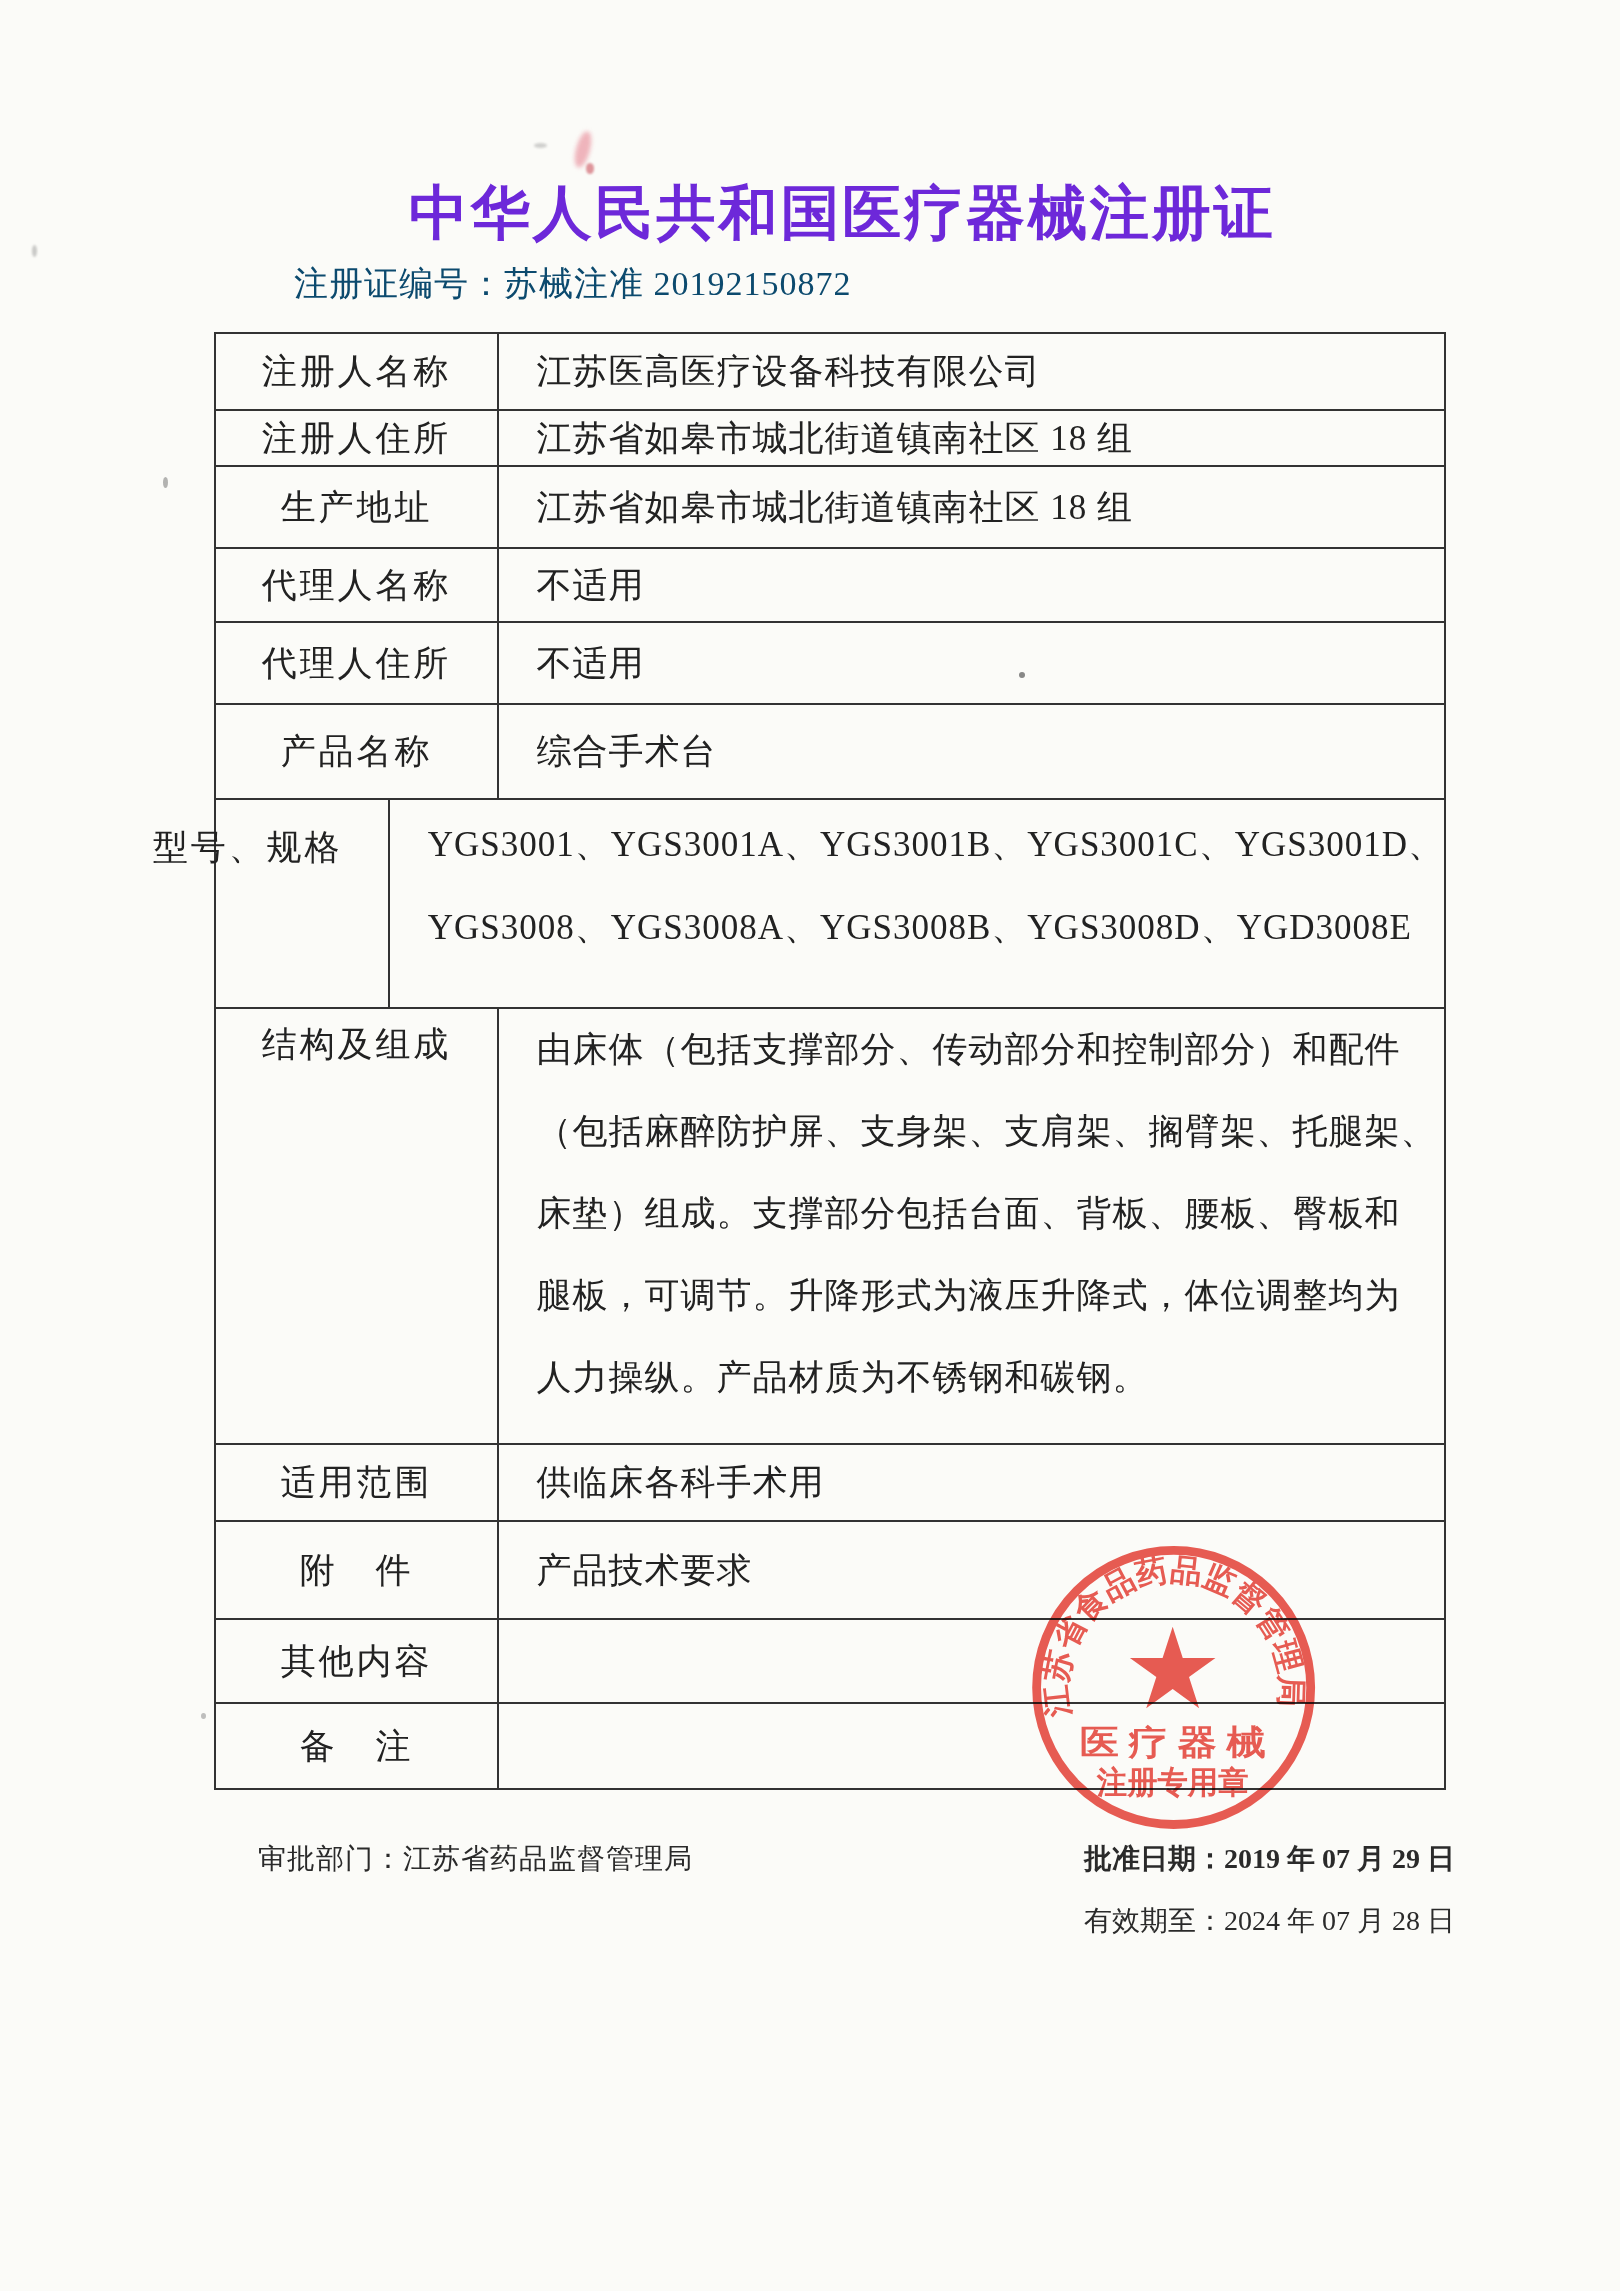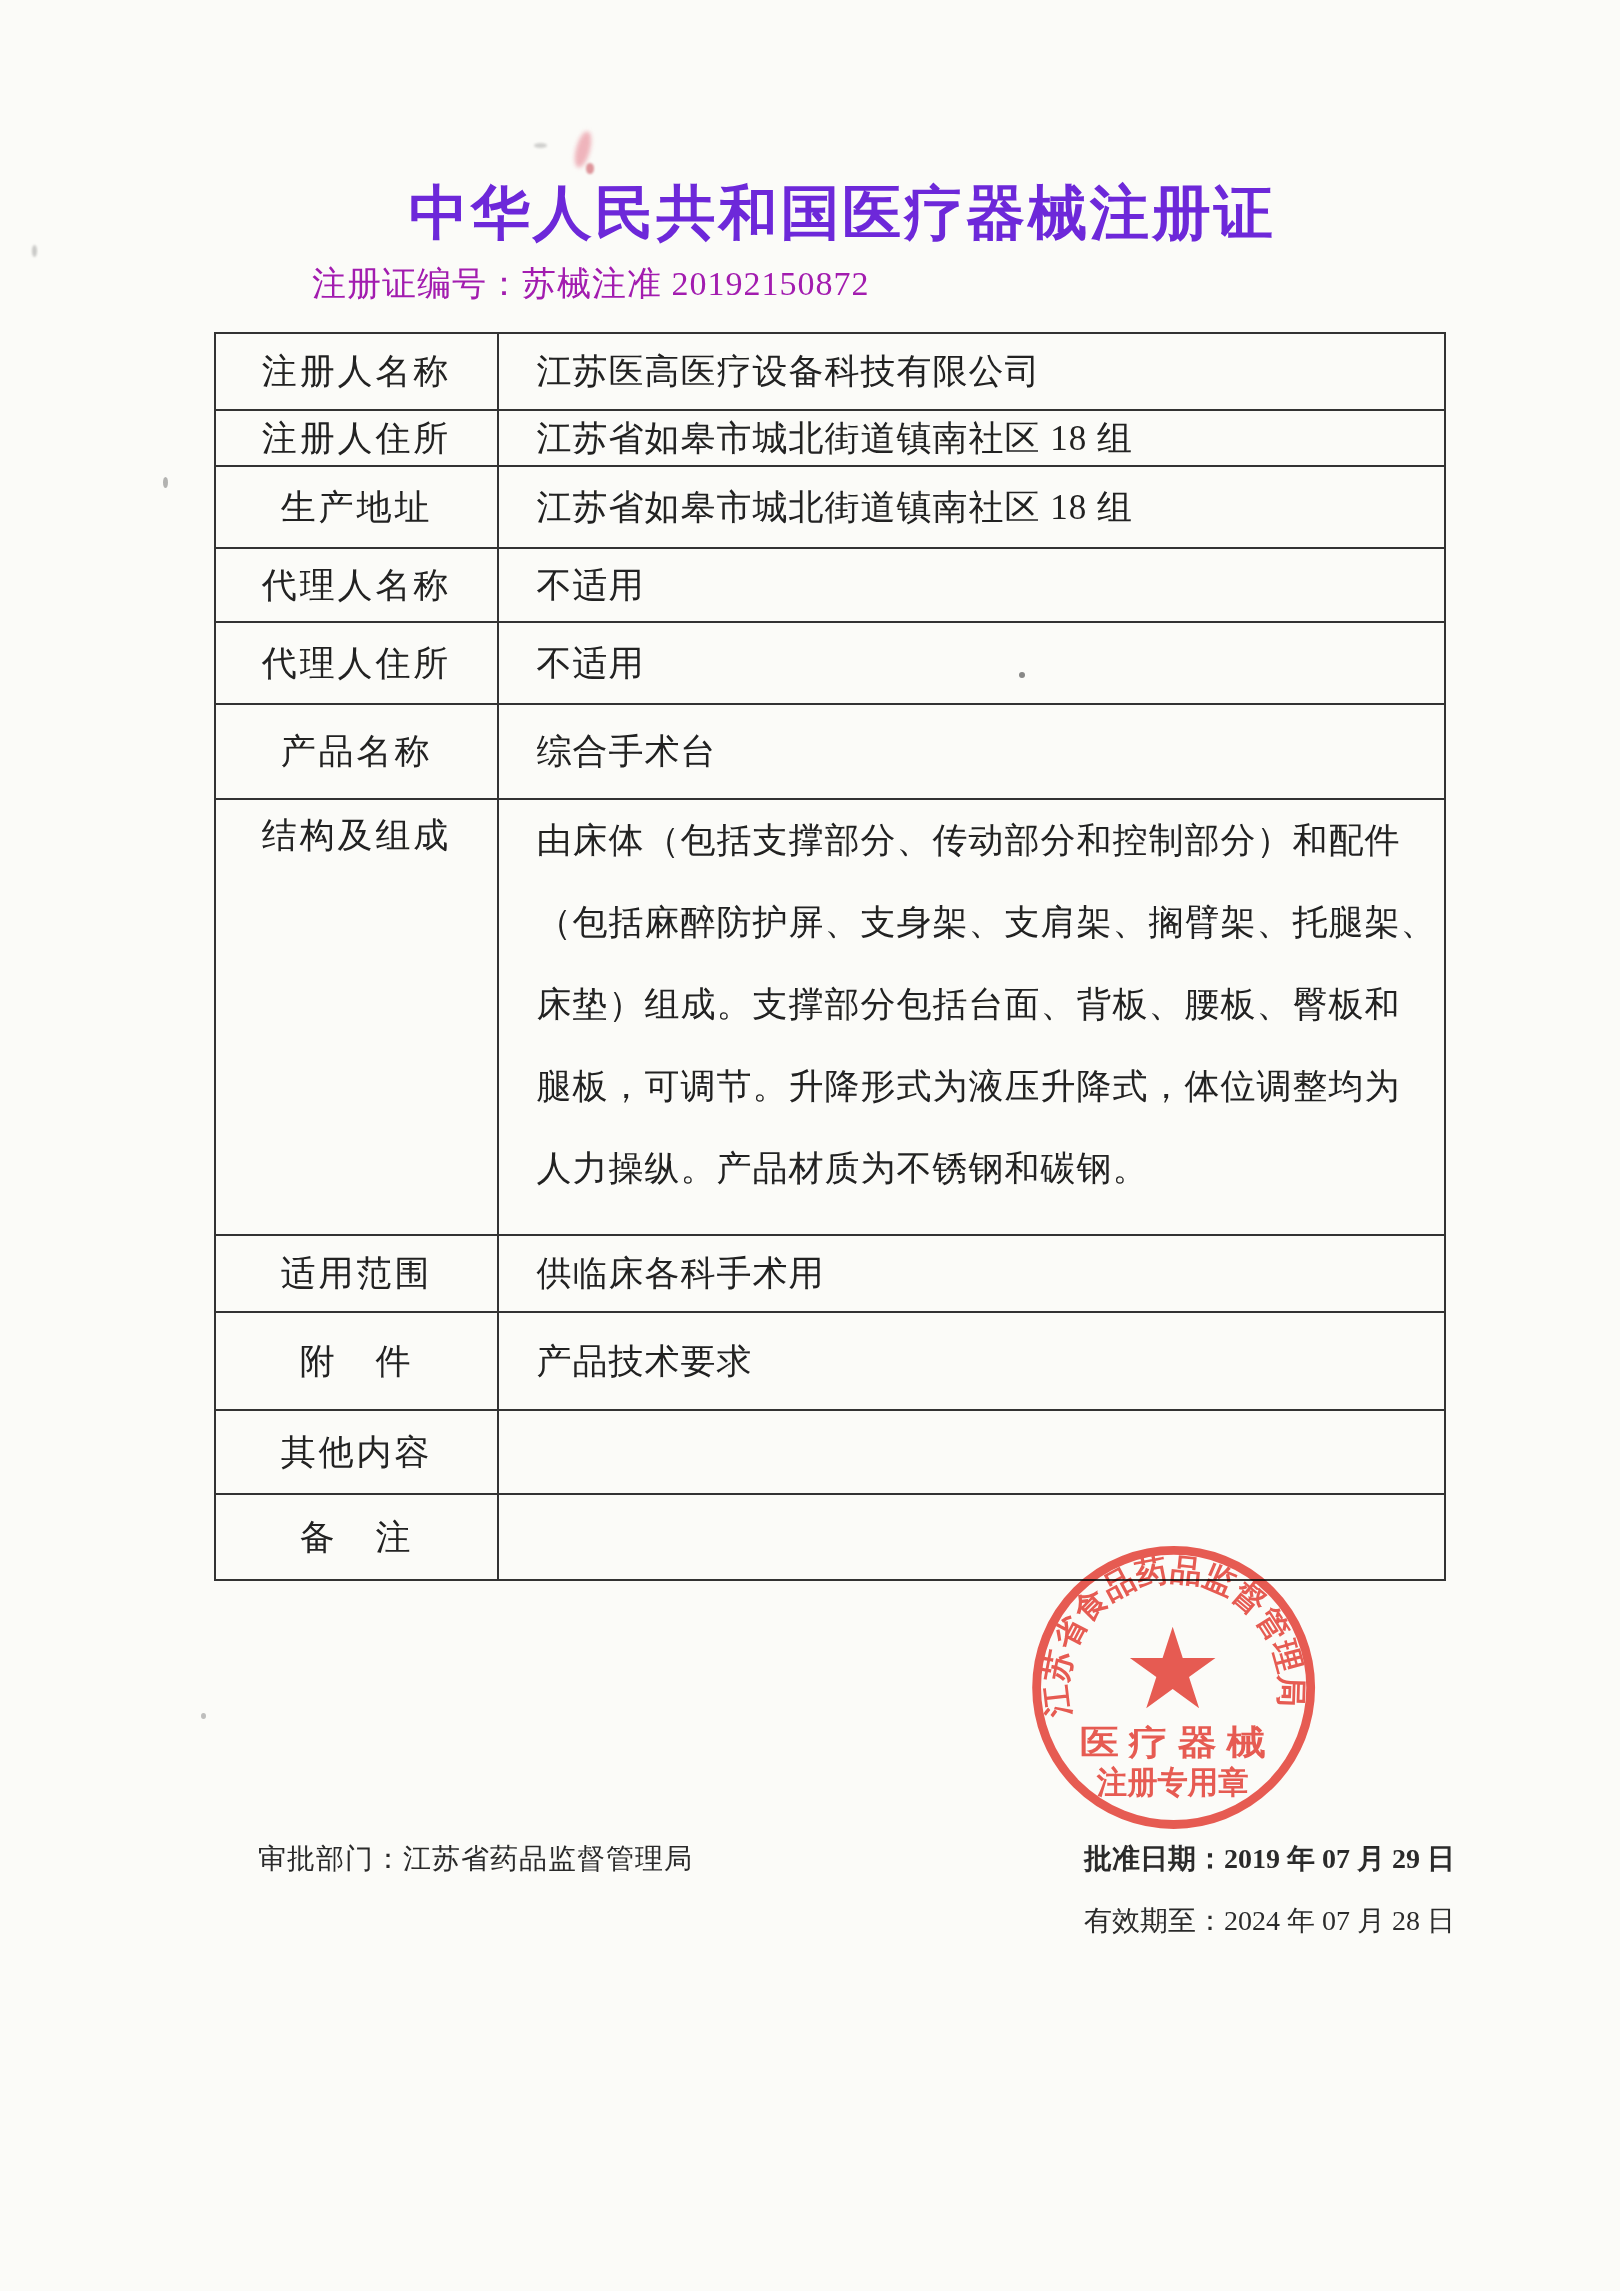--- a/index.html
+++ b/index.html
@@ -10,22 +10,22 @@
     background:#fbfbf8; color:#242424; overflow:hidden;
   }
 
   
   .title {
     position:absolute; left:409px; top:174px;
     font-size:59px; font-weight:bold; letter-spacing:2.9px;
     white-space:nowrap; color:#6d28d9;
   }
   .subtitle {
-    position:absolute; left:312px; top:261px;
-    font-size:34px; letter-spacing:1px; white-space:nowrap; color:#a21caf;
+    position:absolute; left:294px; top:261px;
+    font-size:34px; letter-spacing:1px; white-space:nowrap; color:#0c4a6e;
   }
 
   
   .cert-table {
     position:absolute; left:214px; top:332px; width:1232px;
     border:2px solid #333; background:transparent;
   }
   .row { display:flex; border-top:2px solid #333;justify-content:flex-end; }
   .row.r1 { border-top:none; }
   .cell-label {
@@ -133,20 +133,27 @@
     <div class="row r5">
       <div class="cell-label">代理人住所</div>
       <div class="cell-value">不适用</div>
     </div>
 
     <div class="row r6">
       <div class="cell-label">产品名称</div>
       <div class="cell-value">综合手术台</div>
     </div>
 
+    <div class="row r7">
+      <div class="cell-label">型号、规格</div>
+      <div class="cell-value block">
+        <div>YGS3001、YGS3001A、YGS3001B、YGS3001C、YGS3001D、</div>
+        <div>YGS3008、YGS3008A、YGS3008B、YGS3008D、YGD3008E</div>
+      </div>
+    </div>
 
     <div class="row r8">
       <div class="cell-label">结构及组成</div>
       <div class="cell-value block">
         <div>由床体（包括支撑部分、传动部分和控制部分）和配件</div>
         <div>（包括麻醉防护屏、支身架、支肩架、搁臂架、托腿架、</div>
         <div>床垫）组成。支撑部分包括台面、背板、腰板、臀板和</div>
         <div>腿板，可调节。升降形式为液压升降式，体位调整均为</div>
         <div>人力操纵。产品材质为不锈钢和碳钢。</div>
       </div>

